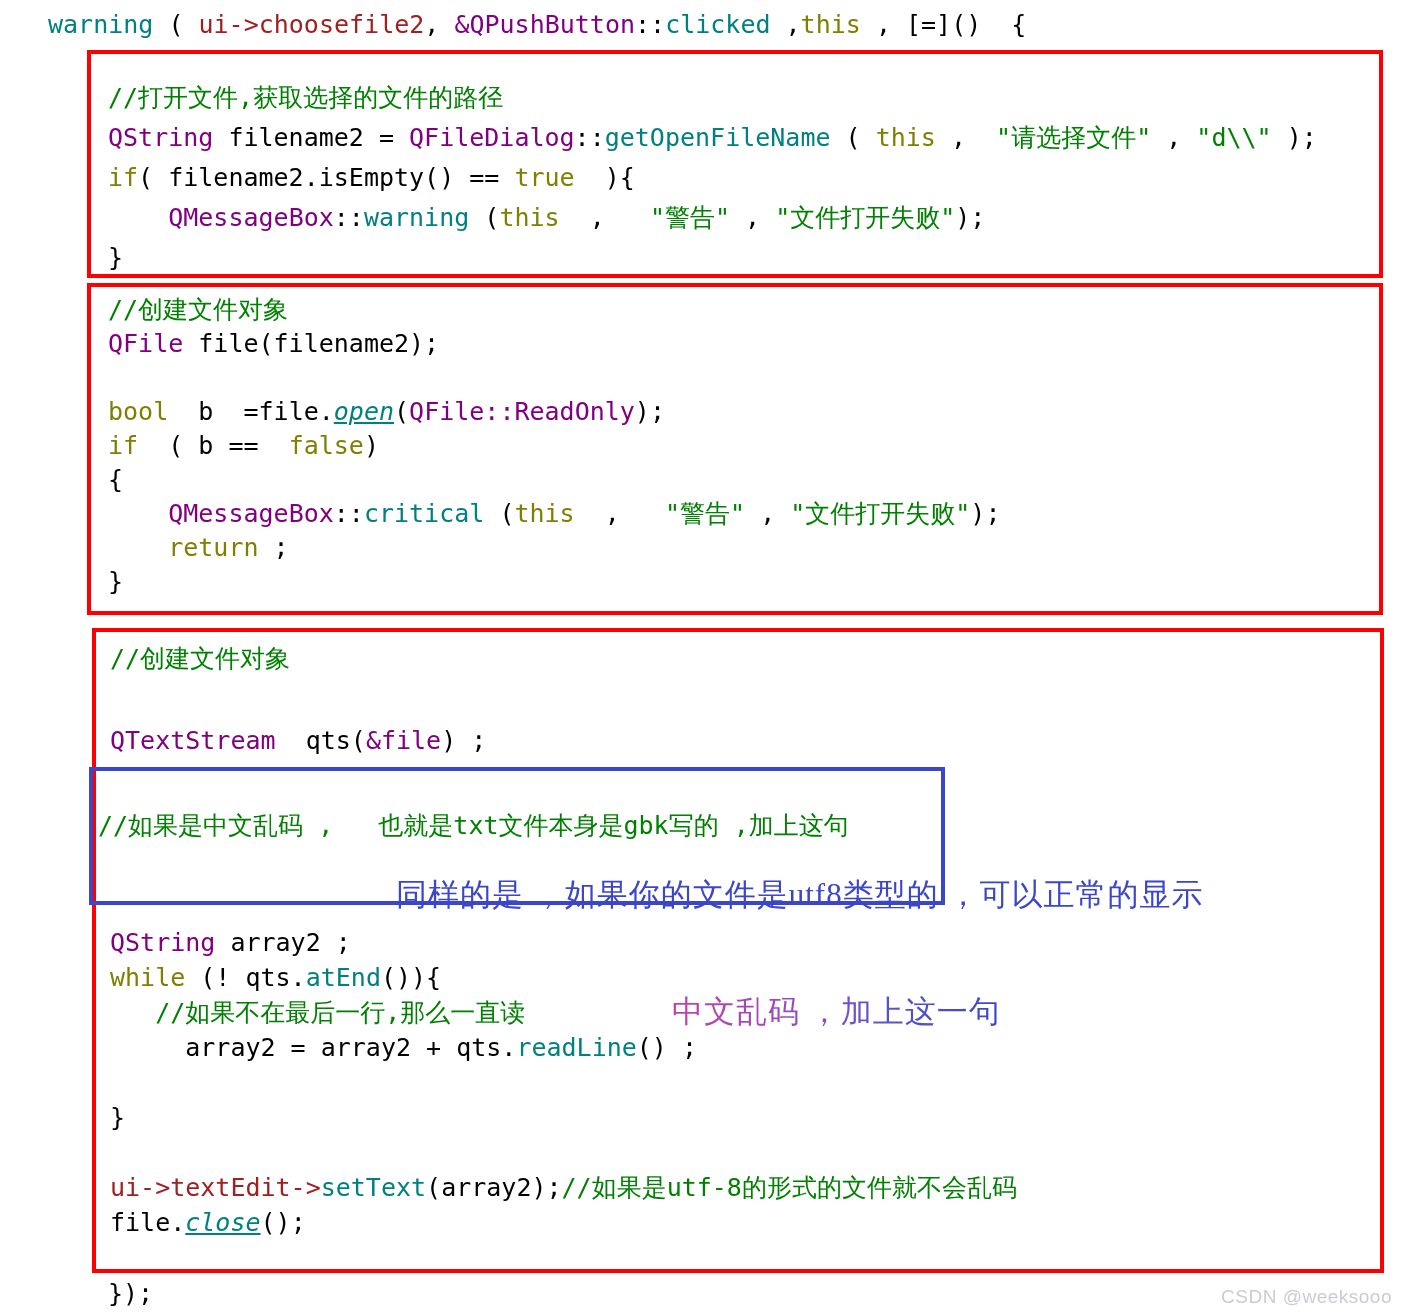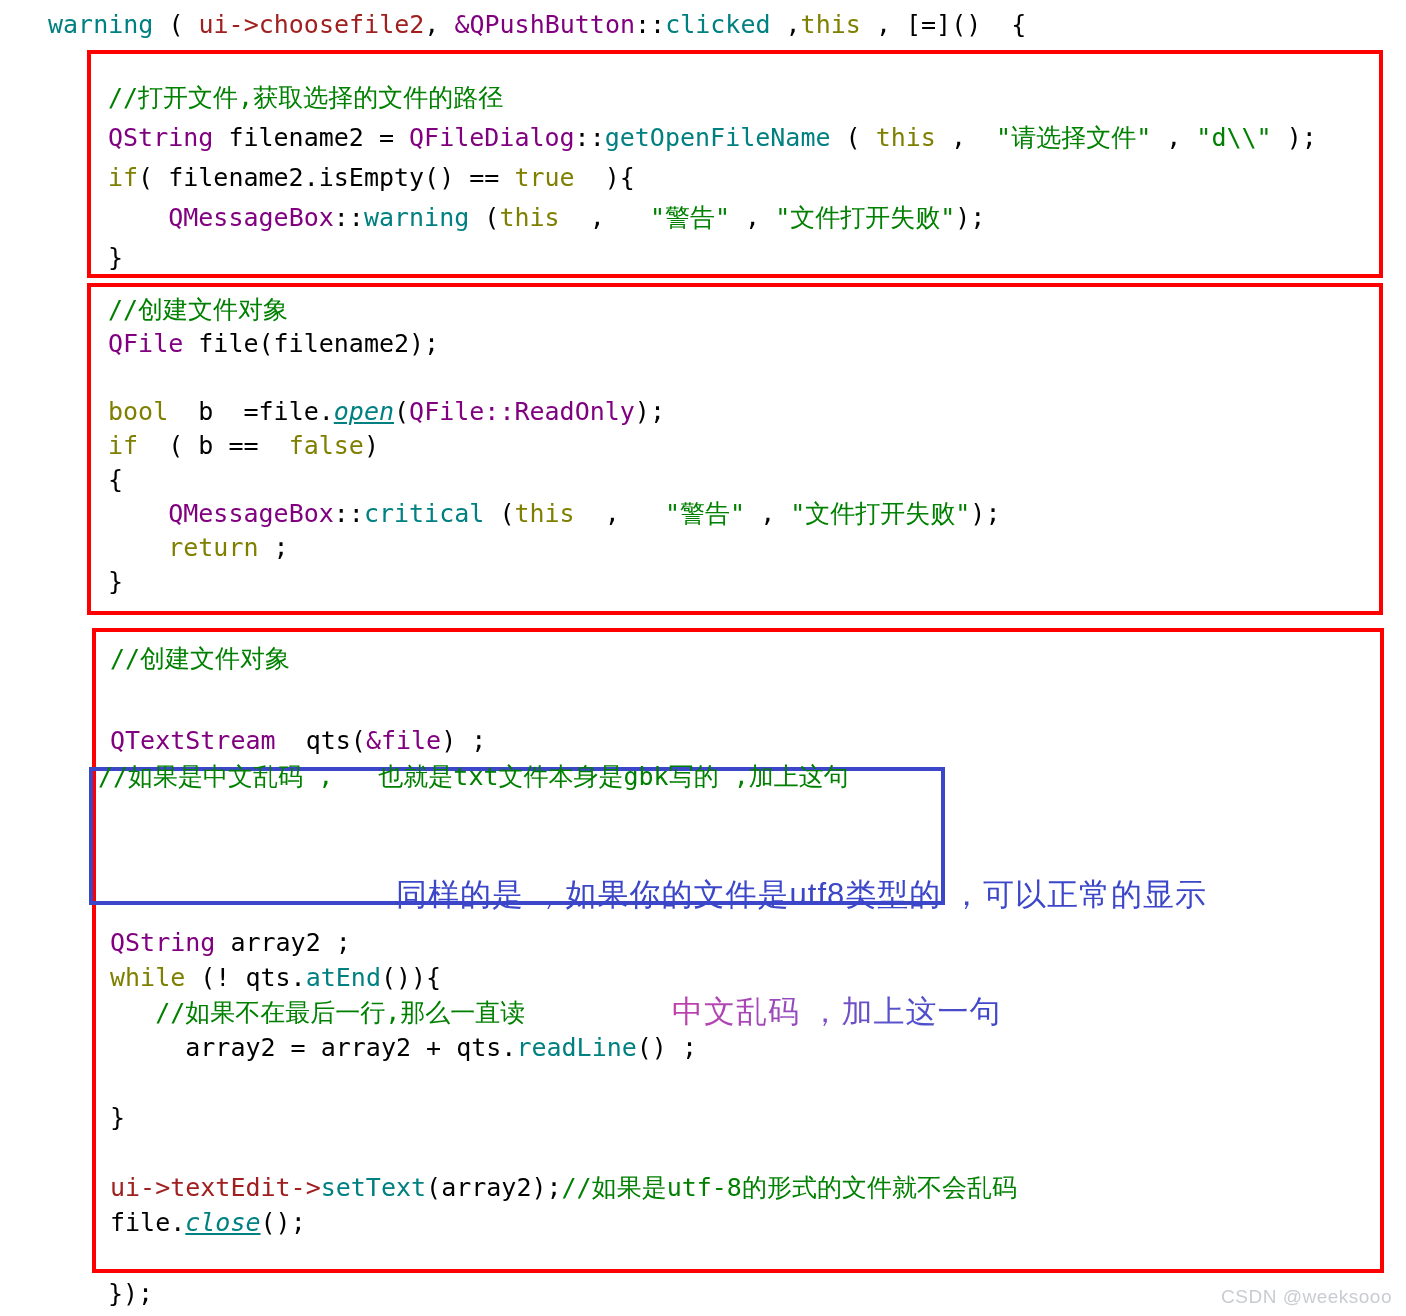--- a/index.html
+++ b/index.html
@@ -38,21 +38,21 @@
   }
   .box-blue{
     position:absolute;
     border:4px solid #3b46c8;
     box-sizing:border-box;
     pointer-events:none;
   }
   
   .note{
     position:absolute;
-    font-family:Liberation Sans, sans-serif;
+    font-family:Liberation Serif, serif;
     color:#3b46c8;
     white-space:nowrap;
   }
   .note-1{
     font-size:31px;
     letter-spacing:1px;
   }
   .note-2{
     font-size:31px;
     letter-spacing:1px;
@@ -83,21 +83,21 @@
 <div class="box-red" style="left:87px;top:283px;width:1296px;height:332px;"></div>
 
 <div class="code" style="left:108px;top:293px;line-height:34px;"><span class="cmt">//创建文件对象</span><br><span class="typ">QFile</span><span class="pl"> file(filename2);</span><br><span class="pl"> </span><br><span class="kw">bool</span><span class="pl">  b  =file.</span><span class="fni">open</span><span class="pl">(</span><span class="typ">QFile::ReadOnly</span><span class="pl">);</span><br><span class="kw">if</span><span class="pl">  ( b ==  </span><span class="kw">false</span><span class="pl">)</span><br><span class="pl">{</span><br><span class="pl">    </span><span class="typ">QMessageBox</span><span class="pl">::</span><span class="fn">critical</span><span class="pl"> (</span><span class="kw">this</span><span class="pl">  ,   </span><span class="str">"警告"</span><span class="pl"> , </span><span class="str">"文件打开失败"</span><span class="pl">);</span><br><span class="pl">    </span><span class="kw">return</span><span class="pl"> ;</span><br><span class="pl">}</span></div>
 
 <div class="box-red" style="left:92px;top:628px;width:1292px;height:645px;"></div>
 
 <div class="code" style="left:110px;top:638px;line-height:41px;"><span class="cmt">//创建文件对象</span><br><br><span class="typ">QTextStream</span><span class="pl">  qts(</span><span class="typi">&amp;file</span><span class="pl">) ;</span></div>
 
 <div class="box-blue" style="left:89px;top:767px;width:856px;height:138px;"></div>
 
-<div class="code" style="left:98px;top:756px;line-height:41px;text-align:center;"><span class="cmt">//如果是中文乱码 ,   也就是txt文件本身是gbk写的 ,加上这句</span><br></div>
+<div class="code" style="left:98px;top:805px;line-height:41px;text-align:center;"><span class="cmt">//如果是中文乱码 ,   也就是txt文件本身是gbk写的 ,加上这句</span><br></div>
 
 <div class="note note-1" style="left:396px;top:874px;">同样的是 ，如果你的文件是utf8类型的 ，可以正常的显示</div>
 
 <div class="note note-2" style="left:672px;top:991px;">中文乱码 ，加上这一句</div>
 
 <div class="code" style="left:110px;top:925px;line-height:35px;"><span class="typ">QString</span><span class="pl"> array2 ;</span><br><span class="kw">while</span><span class="pl"> (! qts.</span><span class="fn">atEnd</span><span class="pl">()){</span><br><span class="pl">   </span><span class="cmt">//如果不在最后一行,那么一直读</span><br><span class="pl">     array2 = array2 + qts.</span><span class="fn">readLine</span><span class="pl">() ;</span><br><span class="pl"> </span><br><span class="pl">}</span><br><span class="pl"> </span><br><span class="mem">ui-&gt;textEdit-&gt;</span><span class="fn">setText</span><span class="pl">(array2);</span><span class="cmt">//如果是utf-8的形式的文件就不会乱码</span><br><span class="pl">file.</span><span class="fni">close</span><span class="pl">();</span></div>
 
 <div class="code" style="left:108px;top:1275px;">});</div>
 
 <div class="watermark">CSDN @weeksooo</div>

